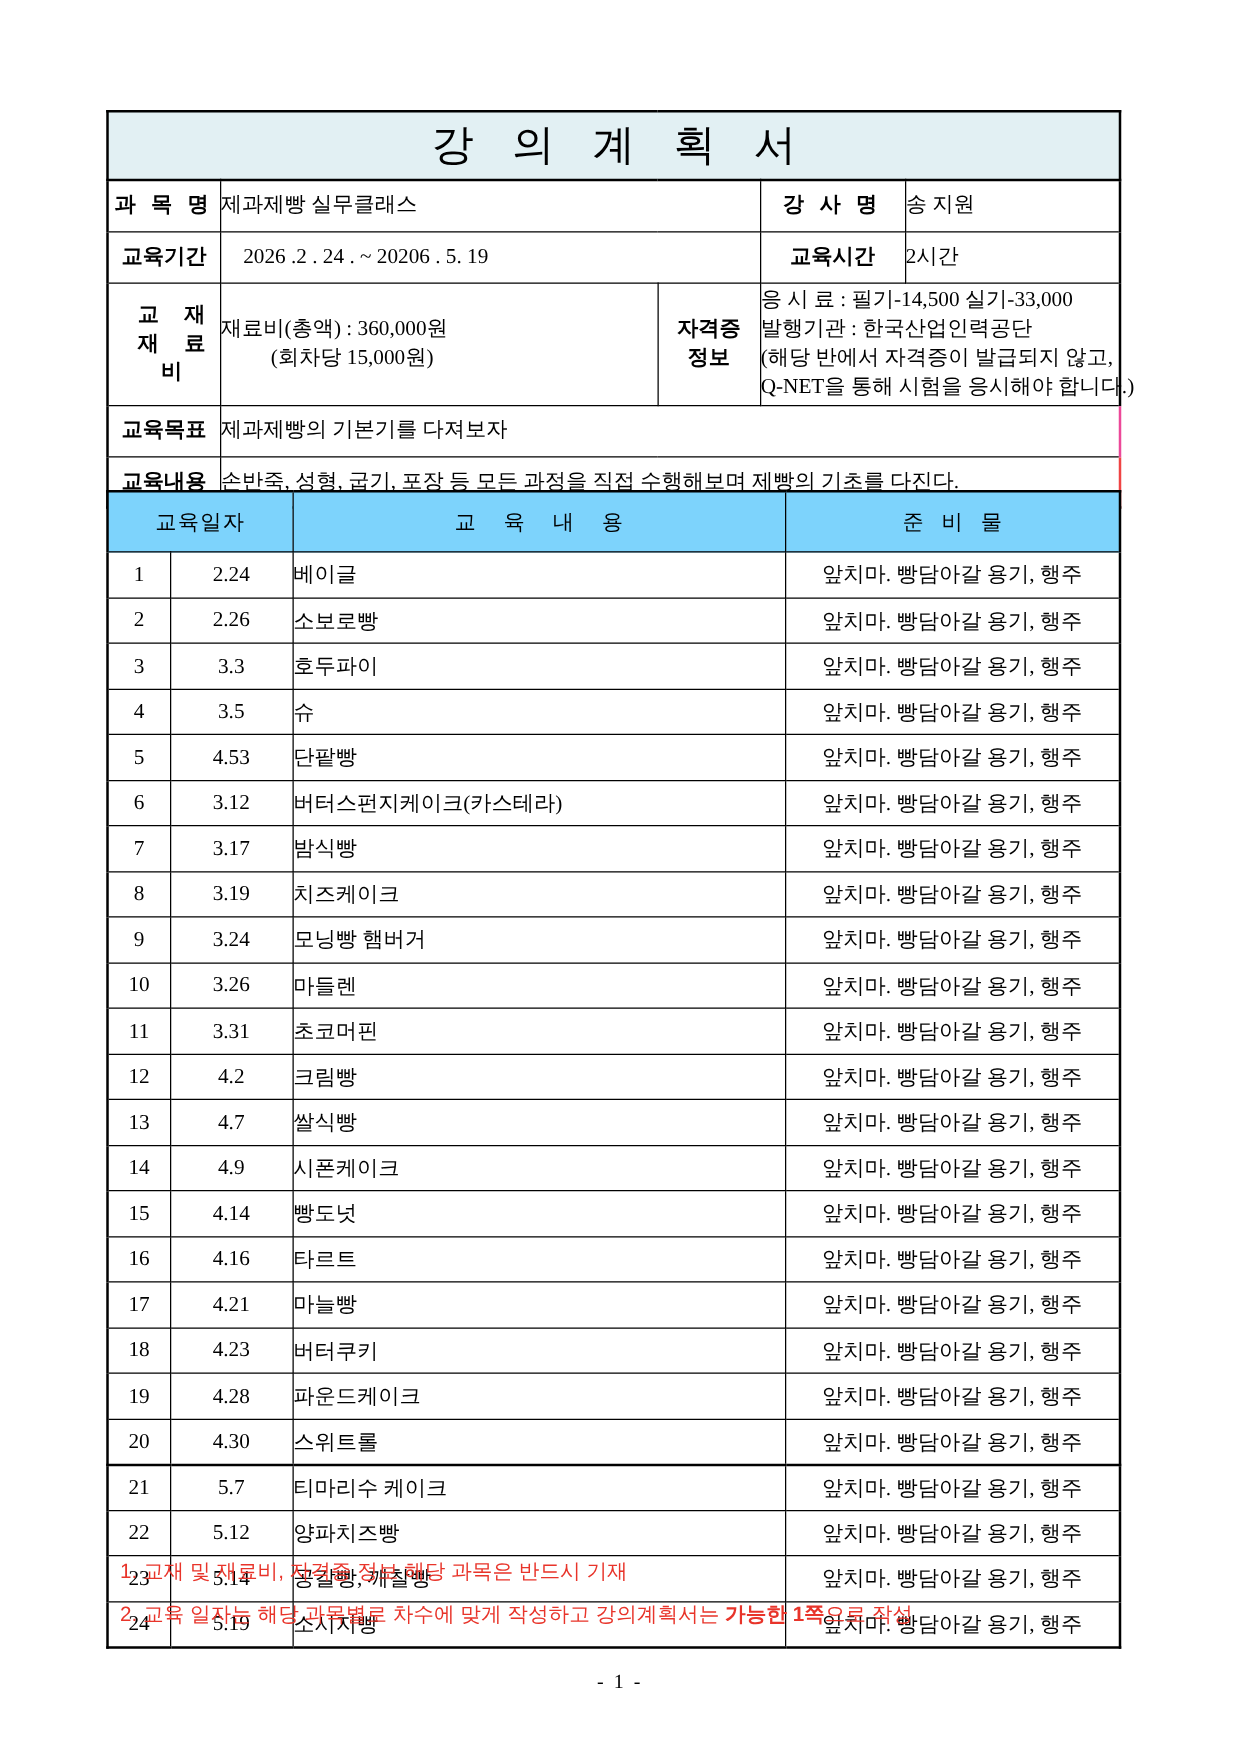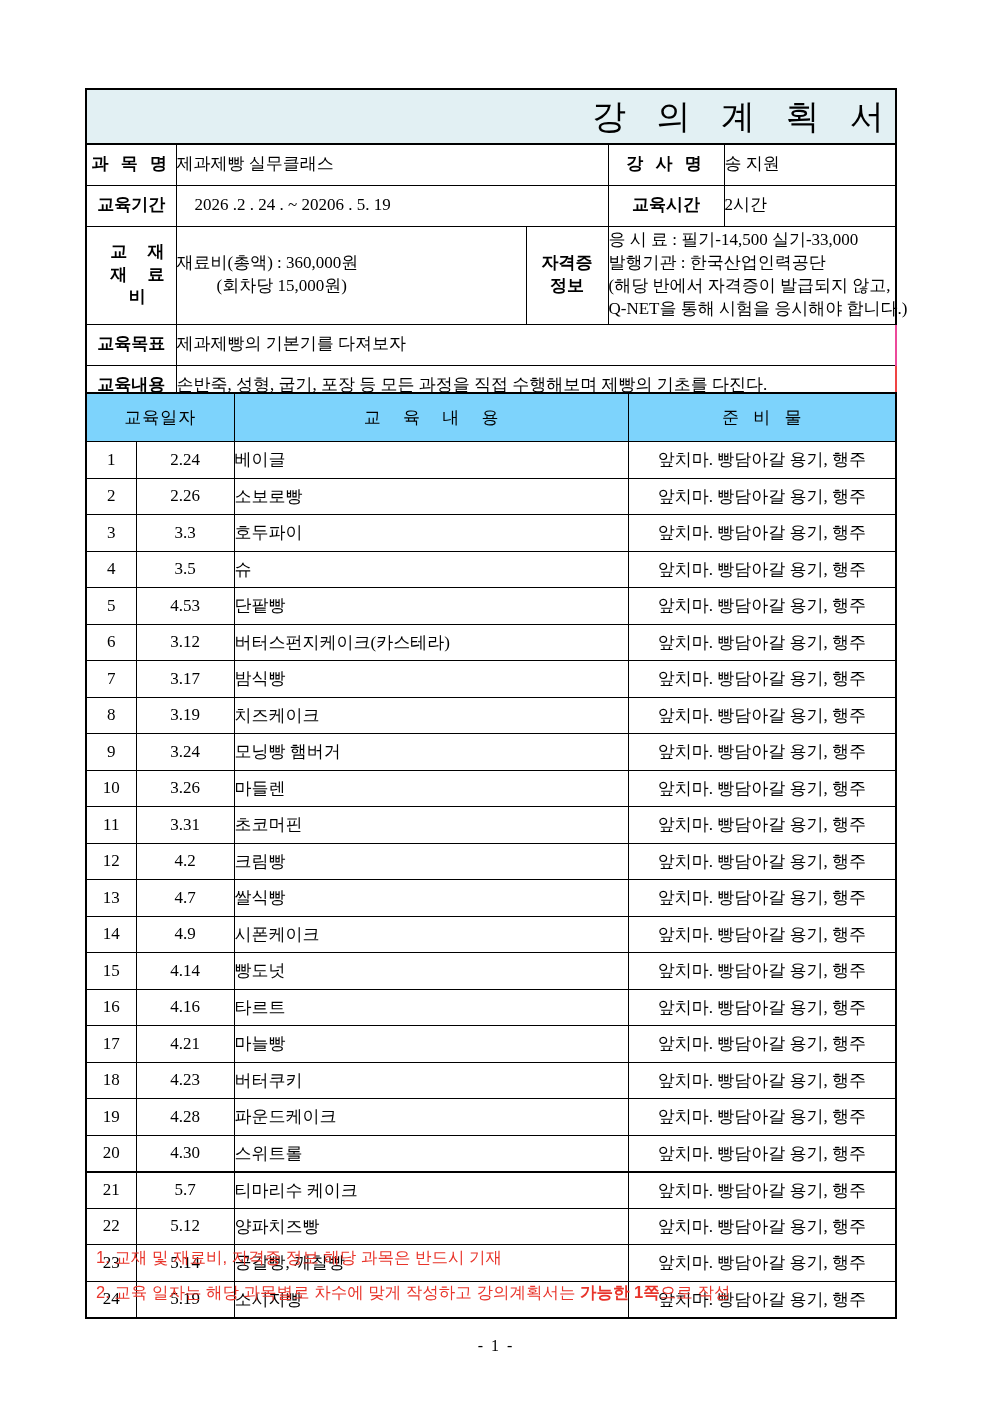--- a/index.html
+++ b/index.html
@@ -42,21 +42,21 @@
   }
 
   .outer-top    { border-top: 2px solid #000 !important; }
   .outer-left   { border-left: 2px solid #000 !important; }
   .outer-right  { border-right: 2px solid #000 !important; }
   .outer-bottom { border-bottom: 2px solid #000 !important; }
 
   
   .title-cell {
     background: #e2f0f3;
-    text-align: right;
+    text-align: center;
     height: 53px;
     border-bottom: 2px solid #000 !important;
   }
   .title-text {
     font-size: 34px;
     letter-spacing: 11px;
     padding-left: 11px;
     font-weight: 400;
     font-family: "Liberation Serif", "DejaVu Serif", serif;
   }

